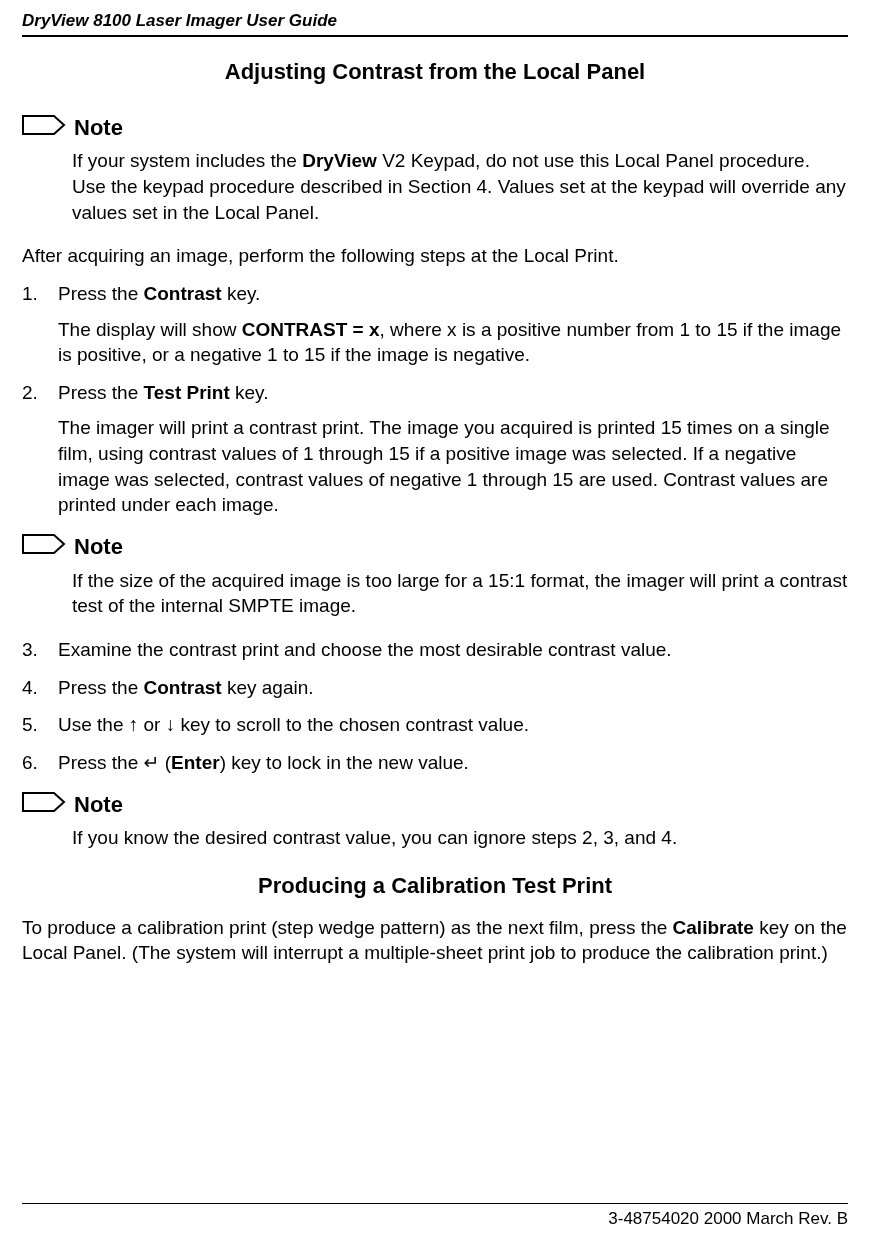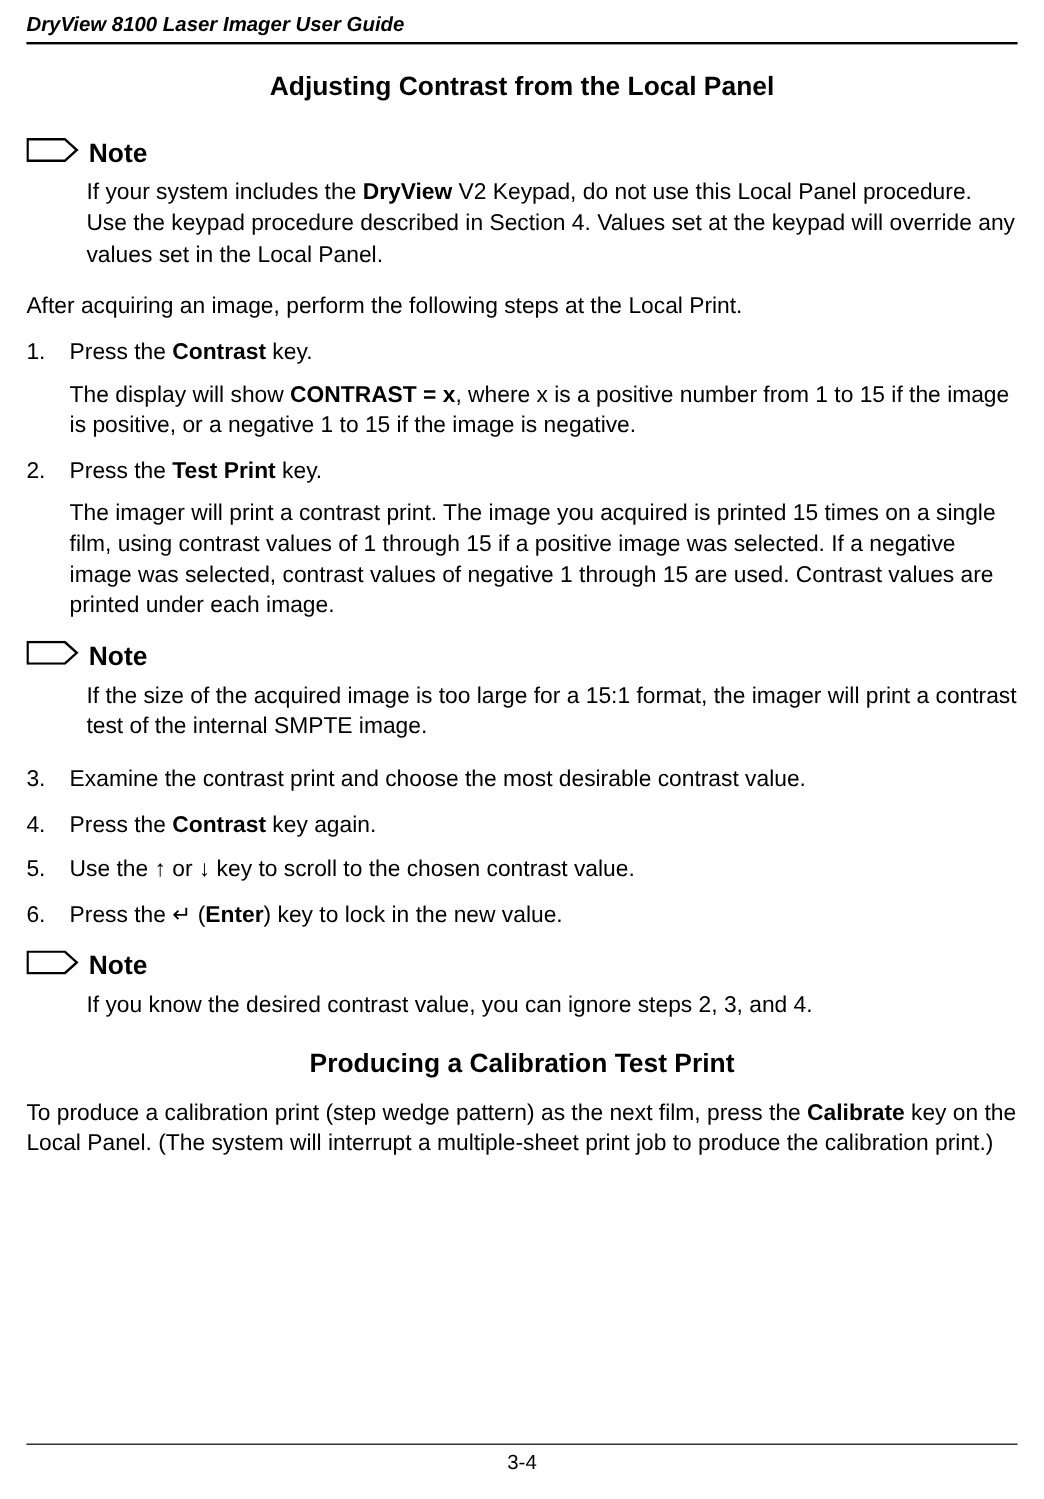--- a/index.html
+++ b/index.html
@@ -71,21 +71,21 @@
     .bold { font-weight: bold; }
     .footer {
       position: absolute;
       bottom: 18px;
       left: 22px;
       right: 22px;
       border-top: 1.5px solid #000;
       padding-top: 4px;
       font-size: 17px;
       display: flex;
-      justify-content: center;
+      justify-content: flex-end;
     }
     .arrow {
       font-family: Arial, sans-serif;
     }
   </style>
 </head>
 <body>
 
 <div class="header">
   <span>DryView 8100 Laser Imager User Guide</span>
@@ -154,13 +154,14 @@
 <div class="note-body">If you know the desired contrast value, you can ignore steps 2, 3, and 4.</div>
 
 <div class="section-title" style="margin-top:20px; margin-bottom:14px;">Producing a Calibration Test Print</div>
 
 <p class="para">
   <span>To produce a calibration print (step wedge pattern) as the next film, press the </span><span class="bold">Calibrate</span><span> key on the Local Panel. (The system will interrupt a multiple-sheet print job to produce the calibration print.)</span>
 </p>
 
 <div class="footer">
   <span>3-4</span>
+  <span>8754020    2000 March Rev. B</span>
 </div>
 
 </body></html>

